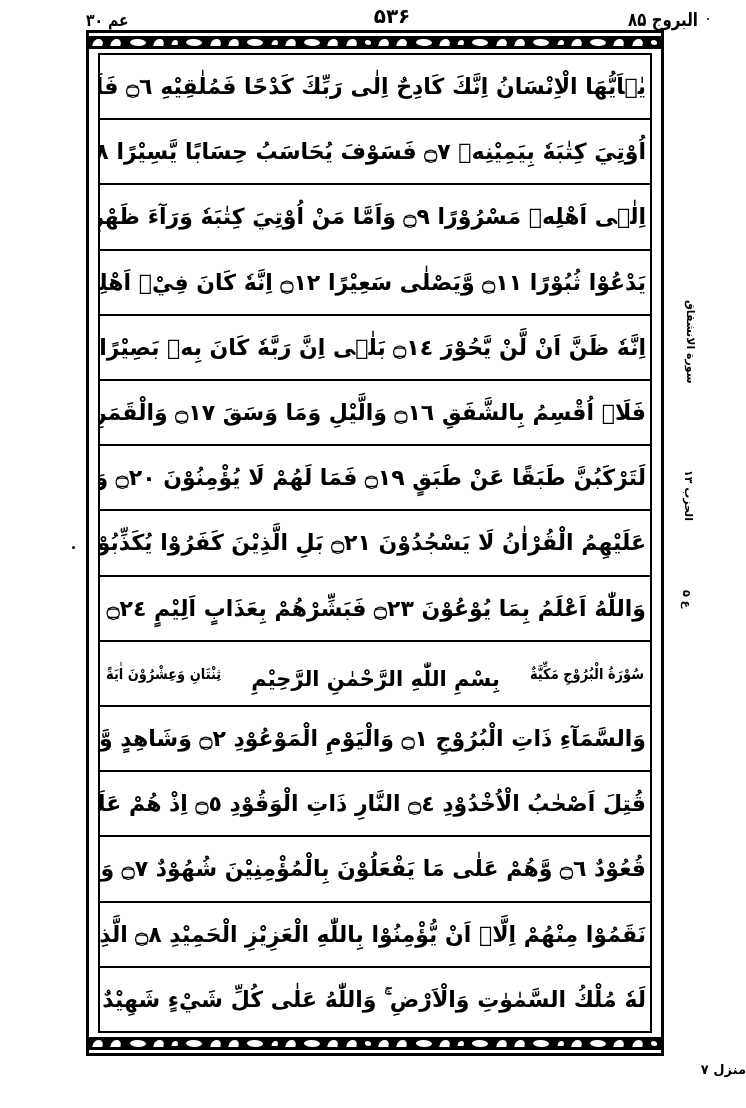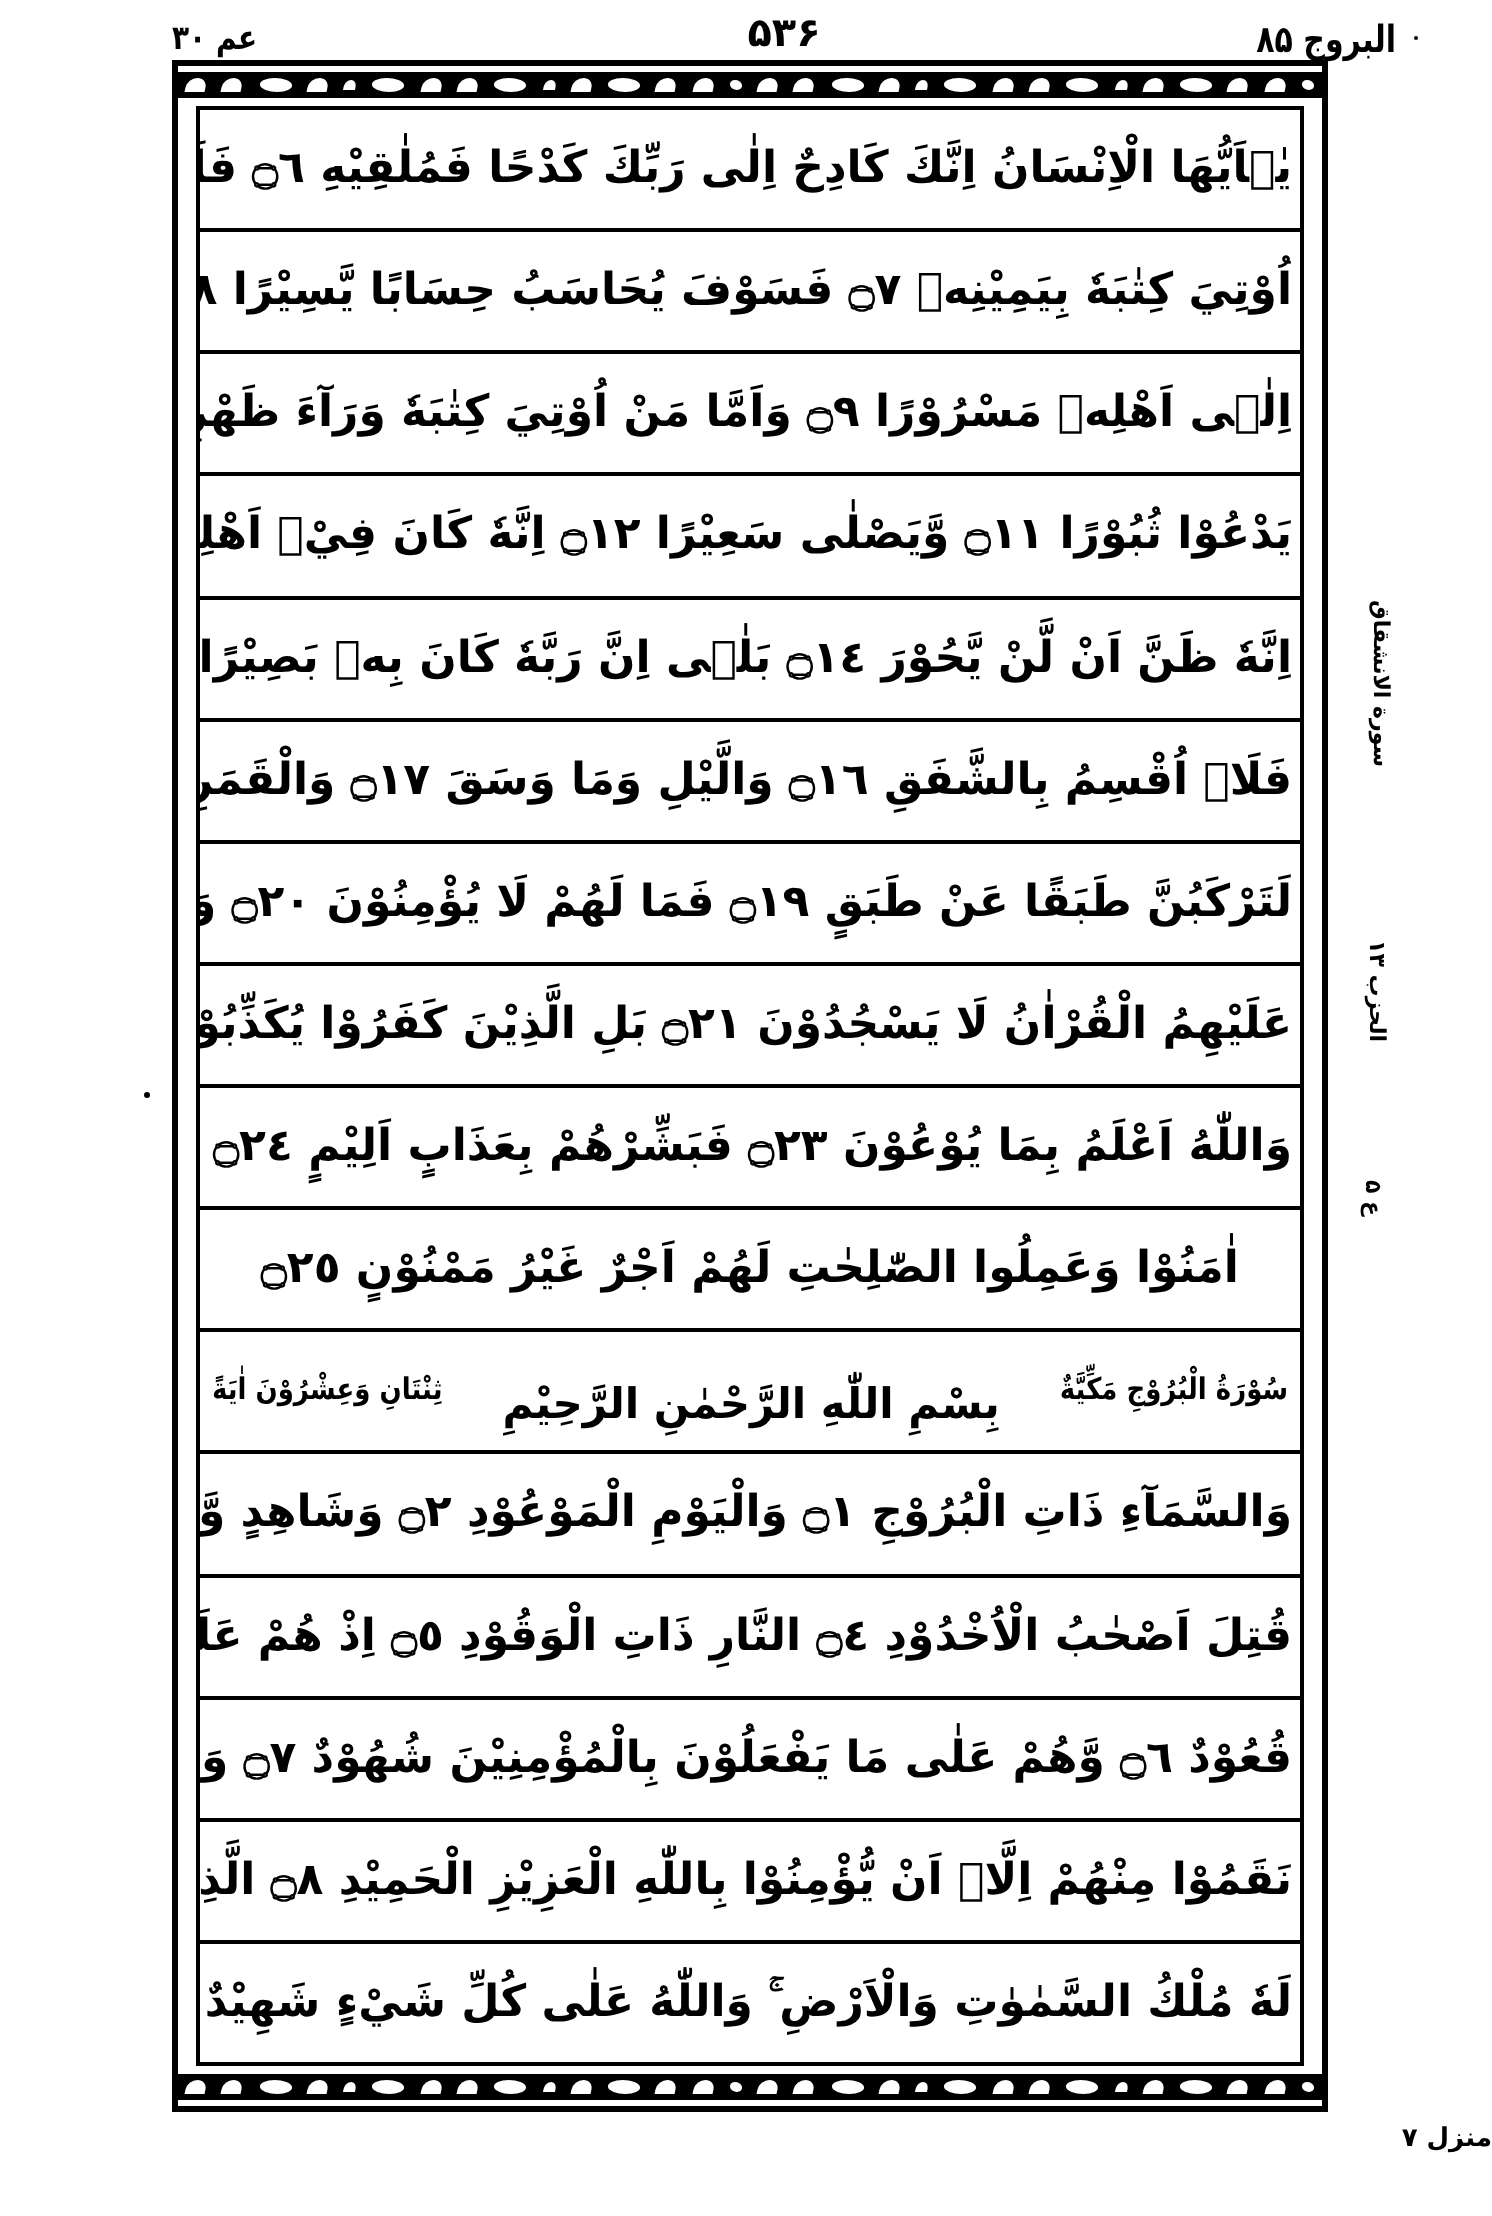--- a/index.html
+++ b/index.html
@@ -248,23 +248,20 @@
     </div>
     <div class="aya-line stretch">
       <span class="txt">لَتَرْكَبُنَّ طَبَقًا عَنْ طَبَقٍ ۝١٩ فَمَا لَهُمْ لَا يُؤْمِنُوْنَ ۝٢٠ وَاِذَا قُرِئَ</span>
     </div>
     <div class="aya-line stretch">
       <span class="txt">عَلَيْهِمُ الْقُرْاٰنُ لَا يَسْجُدُوْنَ ۝٢١ بَلِ الَّذِيْنَ كَفَرُوْا يُكَذِّبُوْنَ ۝٢٢</span>
     </div>
     <div class="aya-line stretch">
       <span class="txt">وَاللّٰهُ اَعْلَمُ بِمَا يُوْعُوْنَ ۝٢٣ فَبَشِّرْهُمْ بِعَذَابٍ اَلِيْمٍ ۝٢٤ اِلَّا الَّذِيْنَ</span>
     </div>
-    <div class="aya-line short">
-      <span class="txt">اٰمَنُوْا وَعَمِلُوا الصّٰلِحٰتِ لَهُمْ اَجْرٌ غَيْرُ مَمْنُوْنٍ ۝٢٥</span>
-    </div>
 
     <div class="surah-band">
       <span class="side">سُوْرَةُ الْبُرُوْجِ مَكِّيَّةٌ</span>
       <span class="bismillah">بِسْمِ اللّٰهِ الرَّحْمٰنِ الرَّحِيْمِ</span>
       <span class="side">ثِنْتَانِ وَعِشْرُوْنَ اٰيَةً</span>
     </div>
 
     <div class="aya-line stretch">
       <span class="txt">وَالسَّمَآءِ ذَاتِ الْبُرُوْجِ ۝١ وَالْيَوْمِ الْمَوْعُوْدِ ۝٢ وَشَاهِدٍ وَّمَشْهُوْدٍ ۝٣</span>
     </div>

